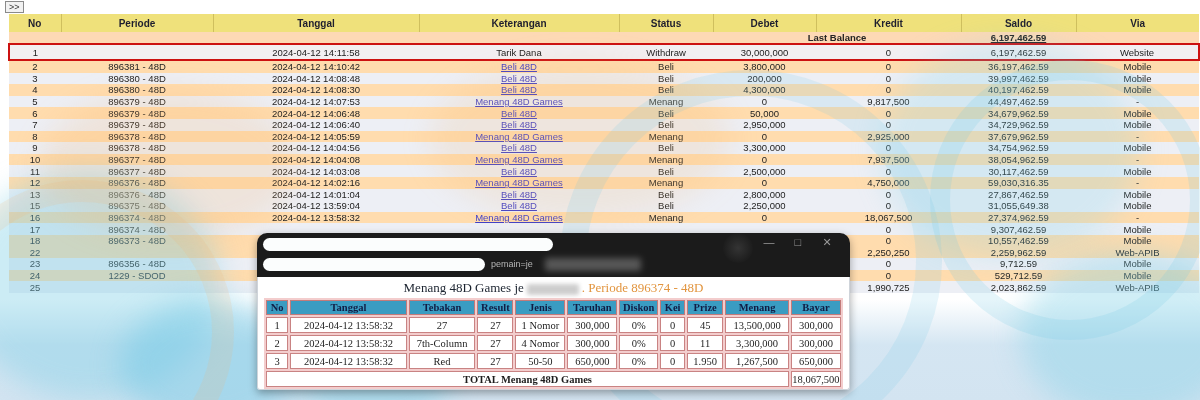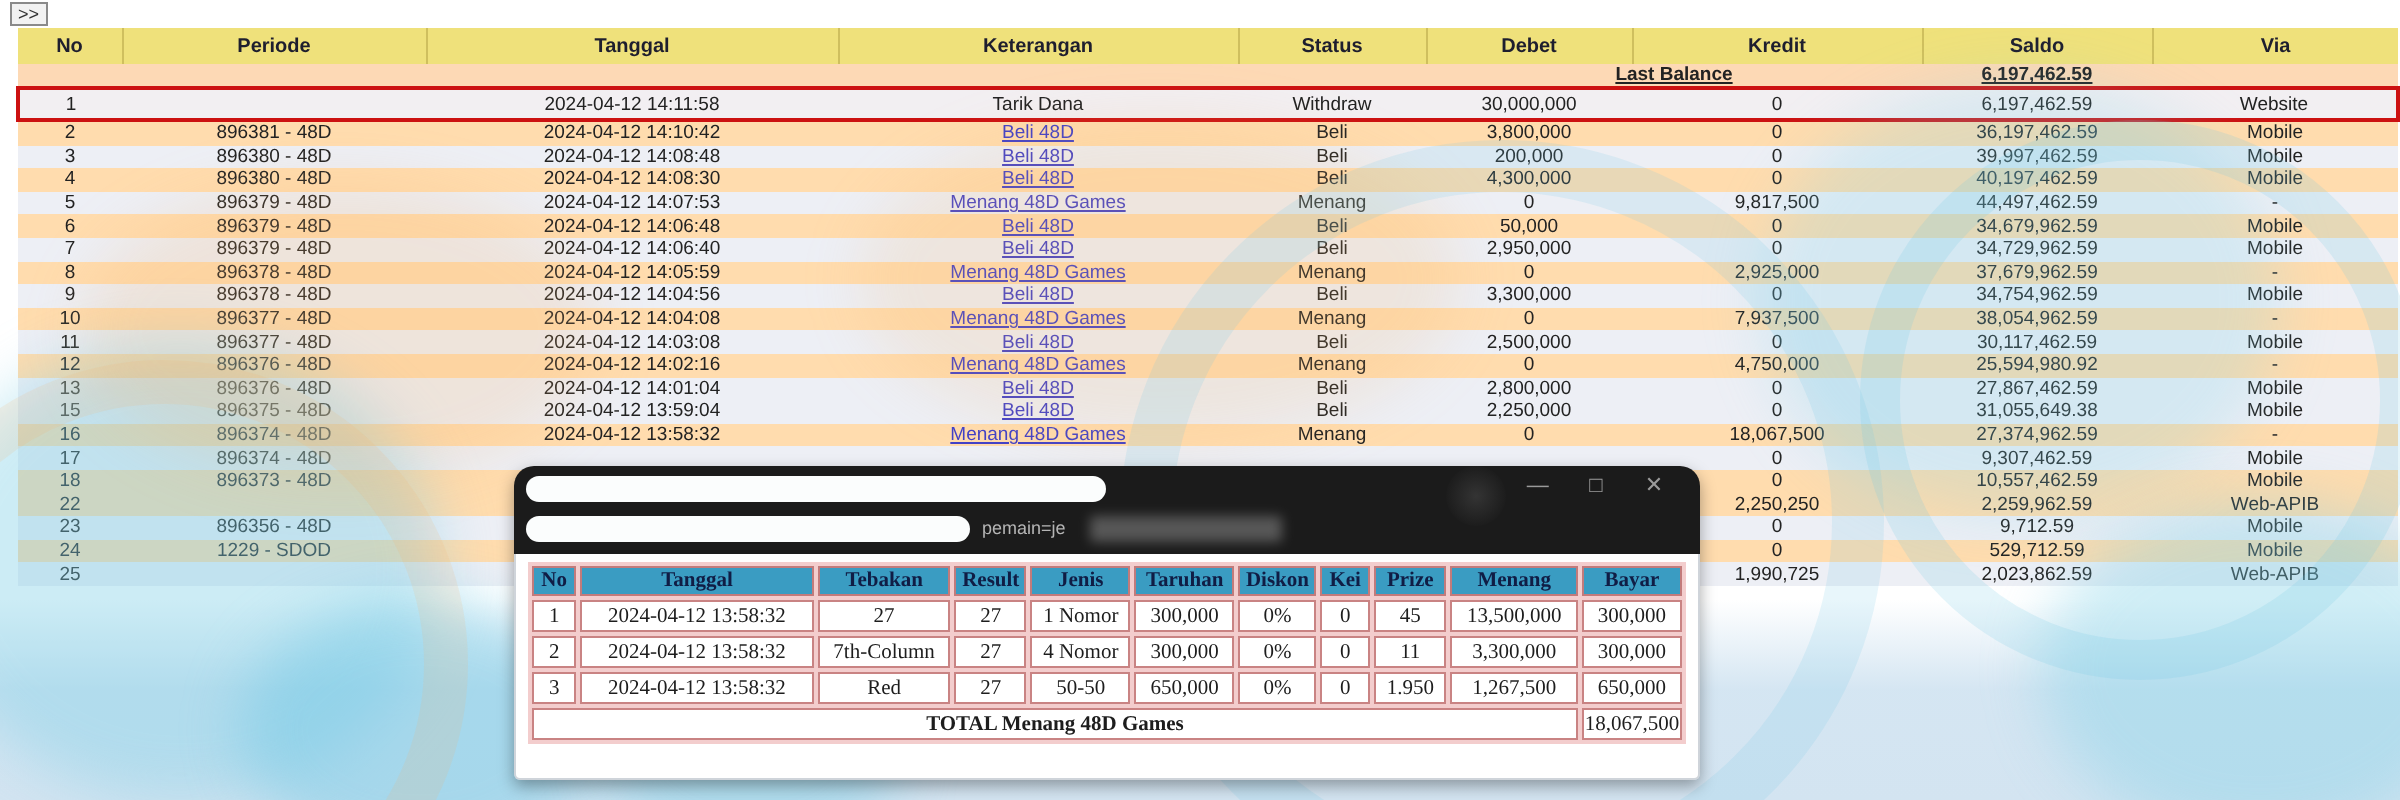--- a/index.html
+++ b/index.html
@@ -27,21 +27,21 @@
   
   table.main{position:absolute;left:8px;top:14px;width:1190px;border-collapse:collapse;
     table-layout:fixed;z-index:2;font-family:"Liberation Sans",sans-serif;}
   table.main th{background:var(--header_bg);color:#1e1e2e;font-size:10px;font-weight:bold;
     height:18px;padding:0;border-right:1px solid rgba(150,130,40,.35);}
   table.main th:last-child{border-right:none;}
   table.main td{height:11.6px;padding:0;font-size:9.5px;text-align:center;color:#222;
     white-space:nowrap;overflow:hidden;}
   tr.row-light td{background:var(--row_light);}
   tr.row-peach td{background:var(--row_peach);}
-  tr.lastbal td{background:var(--lastbal_bg);height:11px;text-decoration:underline;}
+  tr.lastbal td{background:var(--lastbal_bg);height:11px;}
   .lb-label{font-weight:bold;color:#1e1e2e;}
   .lb-value{font-weight:bold;text-decoration:underline;color:var(--link_blue);}
   tr.hl td{background:#f2eff2;height:14px;border-top:2px solid var(--highlight_border);
     border-bottom:2px solid var(--highlight_border);}
   tr.hl td:first-child{border-left:2px solid var(--highlight_border);}
   tr.hl td:last-child{border-right:2px solid var(--highlight_border);}
   td.c-status{color:var(--status_red);}
   td.c-kredit,td.c-saldo{color:var(--link_blue);}
   td.c-via{color:#454545;}
   .ket-link{color:var(--link_blue);text-decoration:underline;cursor:pointer;}
@@ -247,21 +247,21 @@
           <td class="c-via">Mobile</td>
         </tr>
         <tr class="row-peach">
           <td class="c-no">12</td>
           <td class="c-periode">896376 - 48D</td>
           <td class="c-tanggal">2024-04-12 14:02:16</td>
           <td class="c-keterangan"><span class="ket-link">Menang 48D Games</span></td>
           <td class="c-status">Menang</td>
           <td class="c-debet">0</td>
           <td class="c-kredit">4,750,000</td>
-          <td class="c-saldo">25,594,980.92</td>
+          <td class="c-saldo">59,030,316.35</td>
           <td class="c-via">-</td>
         </tr>
         <tr class="row-light">
           <td class="c-no">13</td>
           <td class="c-periode">896376 - 48D</td>
           <td class="c-tanggal">2024-04-12 14:01:04</td>
           <td class="c-keterangan"><span class="ket-link">Beli 48D</span></td>
           <td class="c-status">Beli</td>
           <td class="c-debet">2,800,000</td>
           <td class="c-kredit">0</td>
@@ -366,20 +366,23 @@
       <div class="win-controls">
         <span>—</span>
         <span>□</span>
         <span>✕</span>
       </div>
       <span class="pill addr-pill"></span>
       <span class="addr-text">pemain=je</span>
       <span class="addr-blur"></span>
     </div>
     <div class="popup-body">
+      <div class="popup-title">
+        <span>Menang 48D Games je</span><span class="blur-inline"></span><span class="suffix">. Periode 896374 - 48D</span>
+      </div>
       <table class="ptab">
         <colgroup>
           <col style="width:4%">
             <col style="width:21%">
             <col style="width:12%">
             <col style="width:6.5%">
           <col style="width:9%">
             <col style="width:9%">
             <col style="width:7%">
             <col style="width:4.5%">

